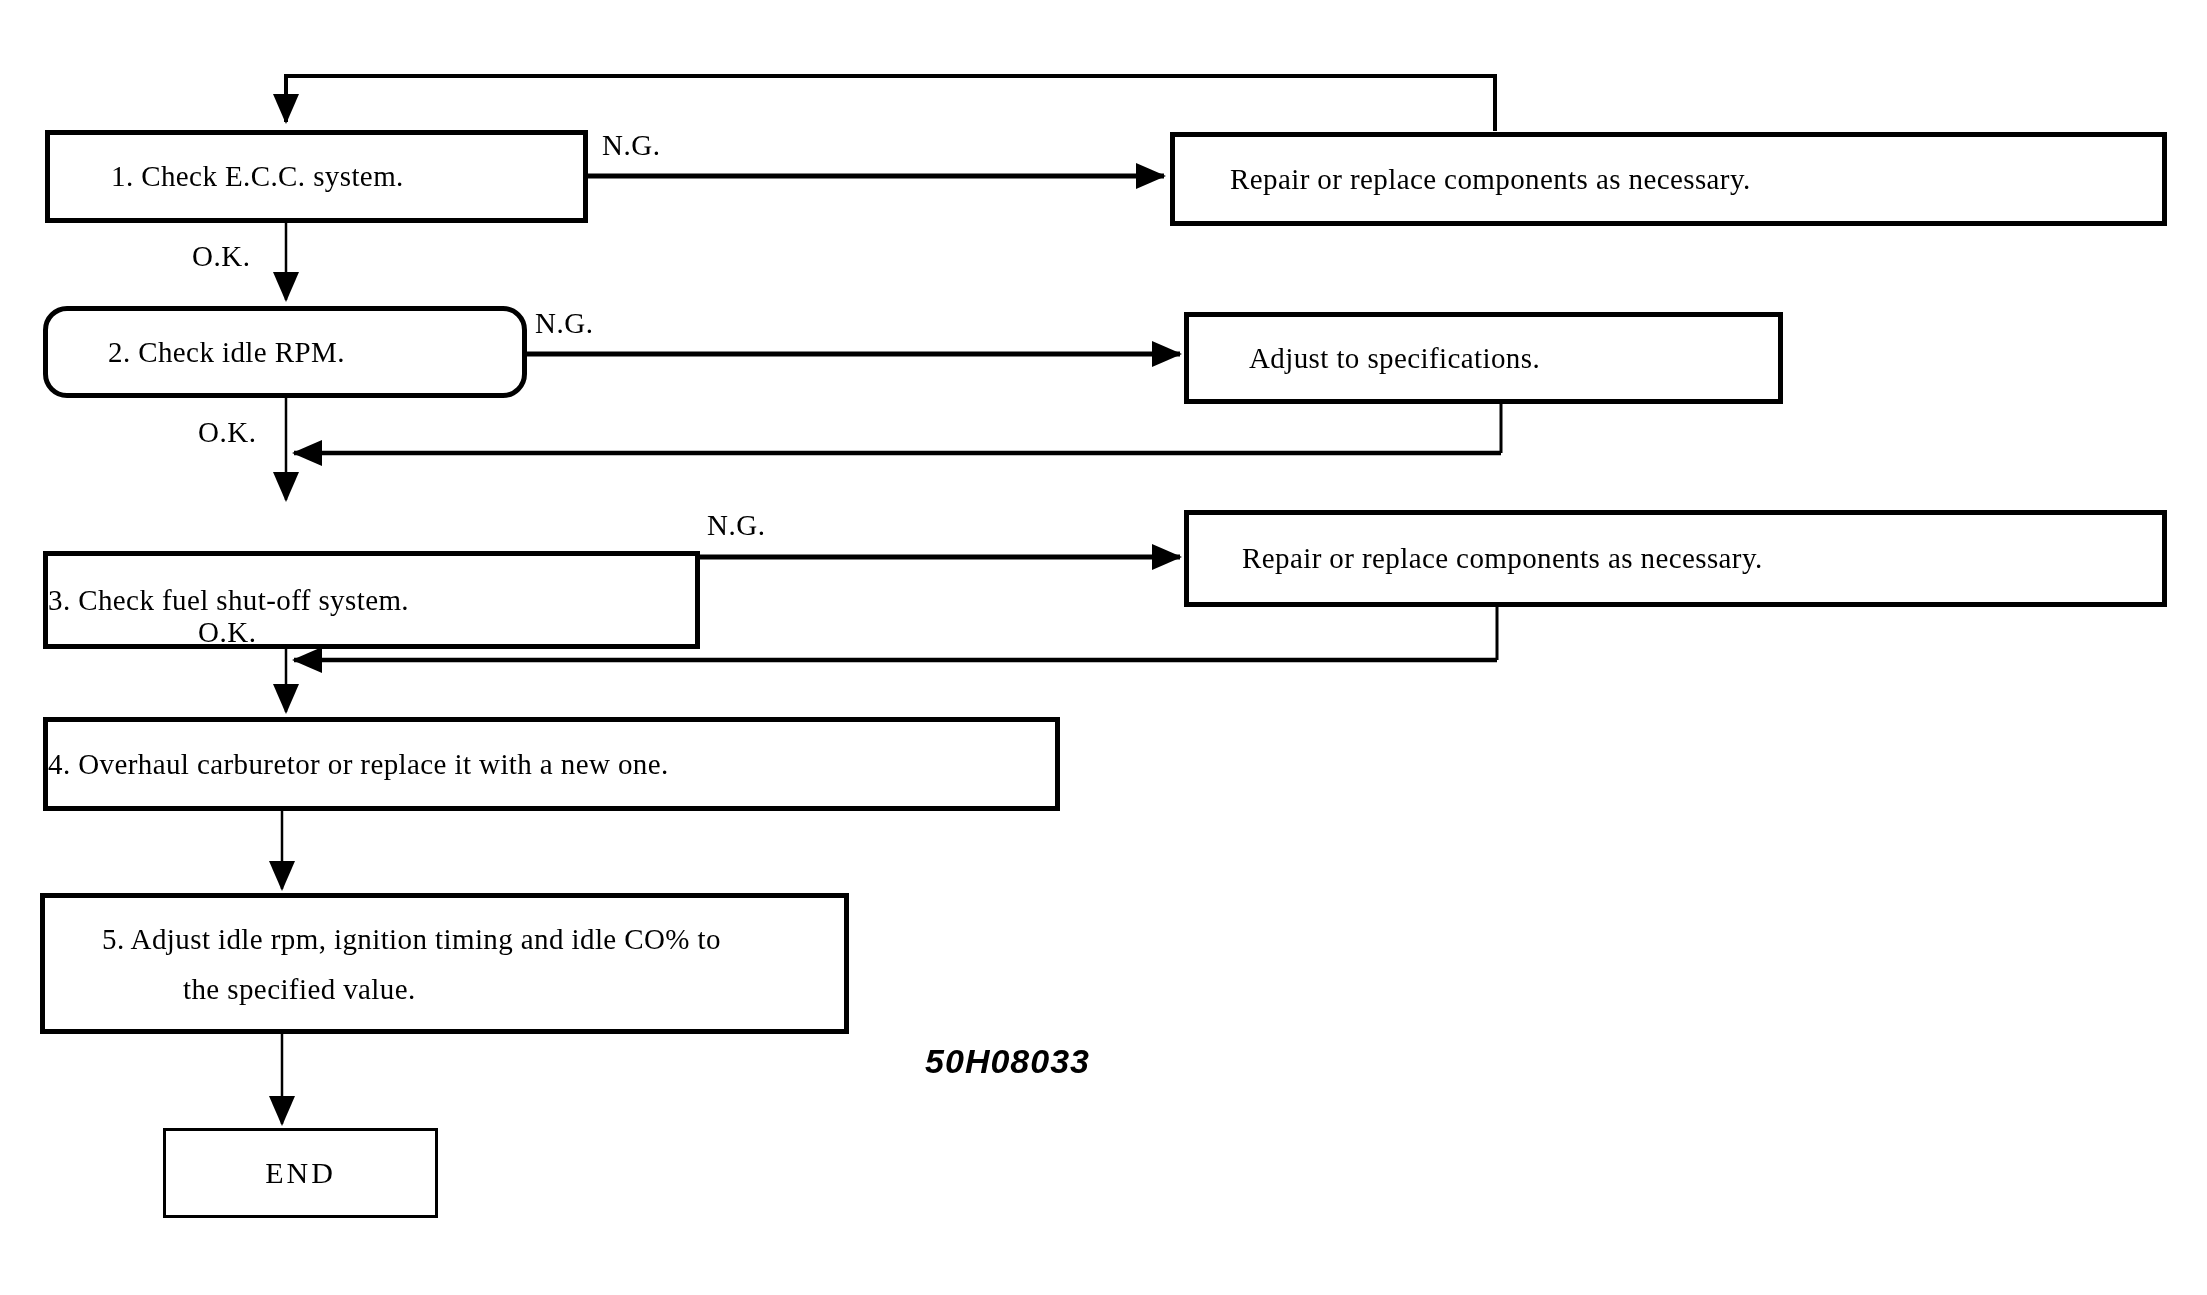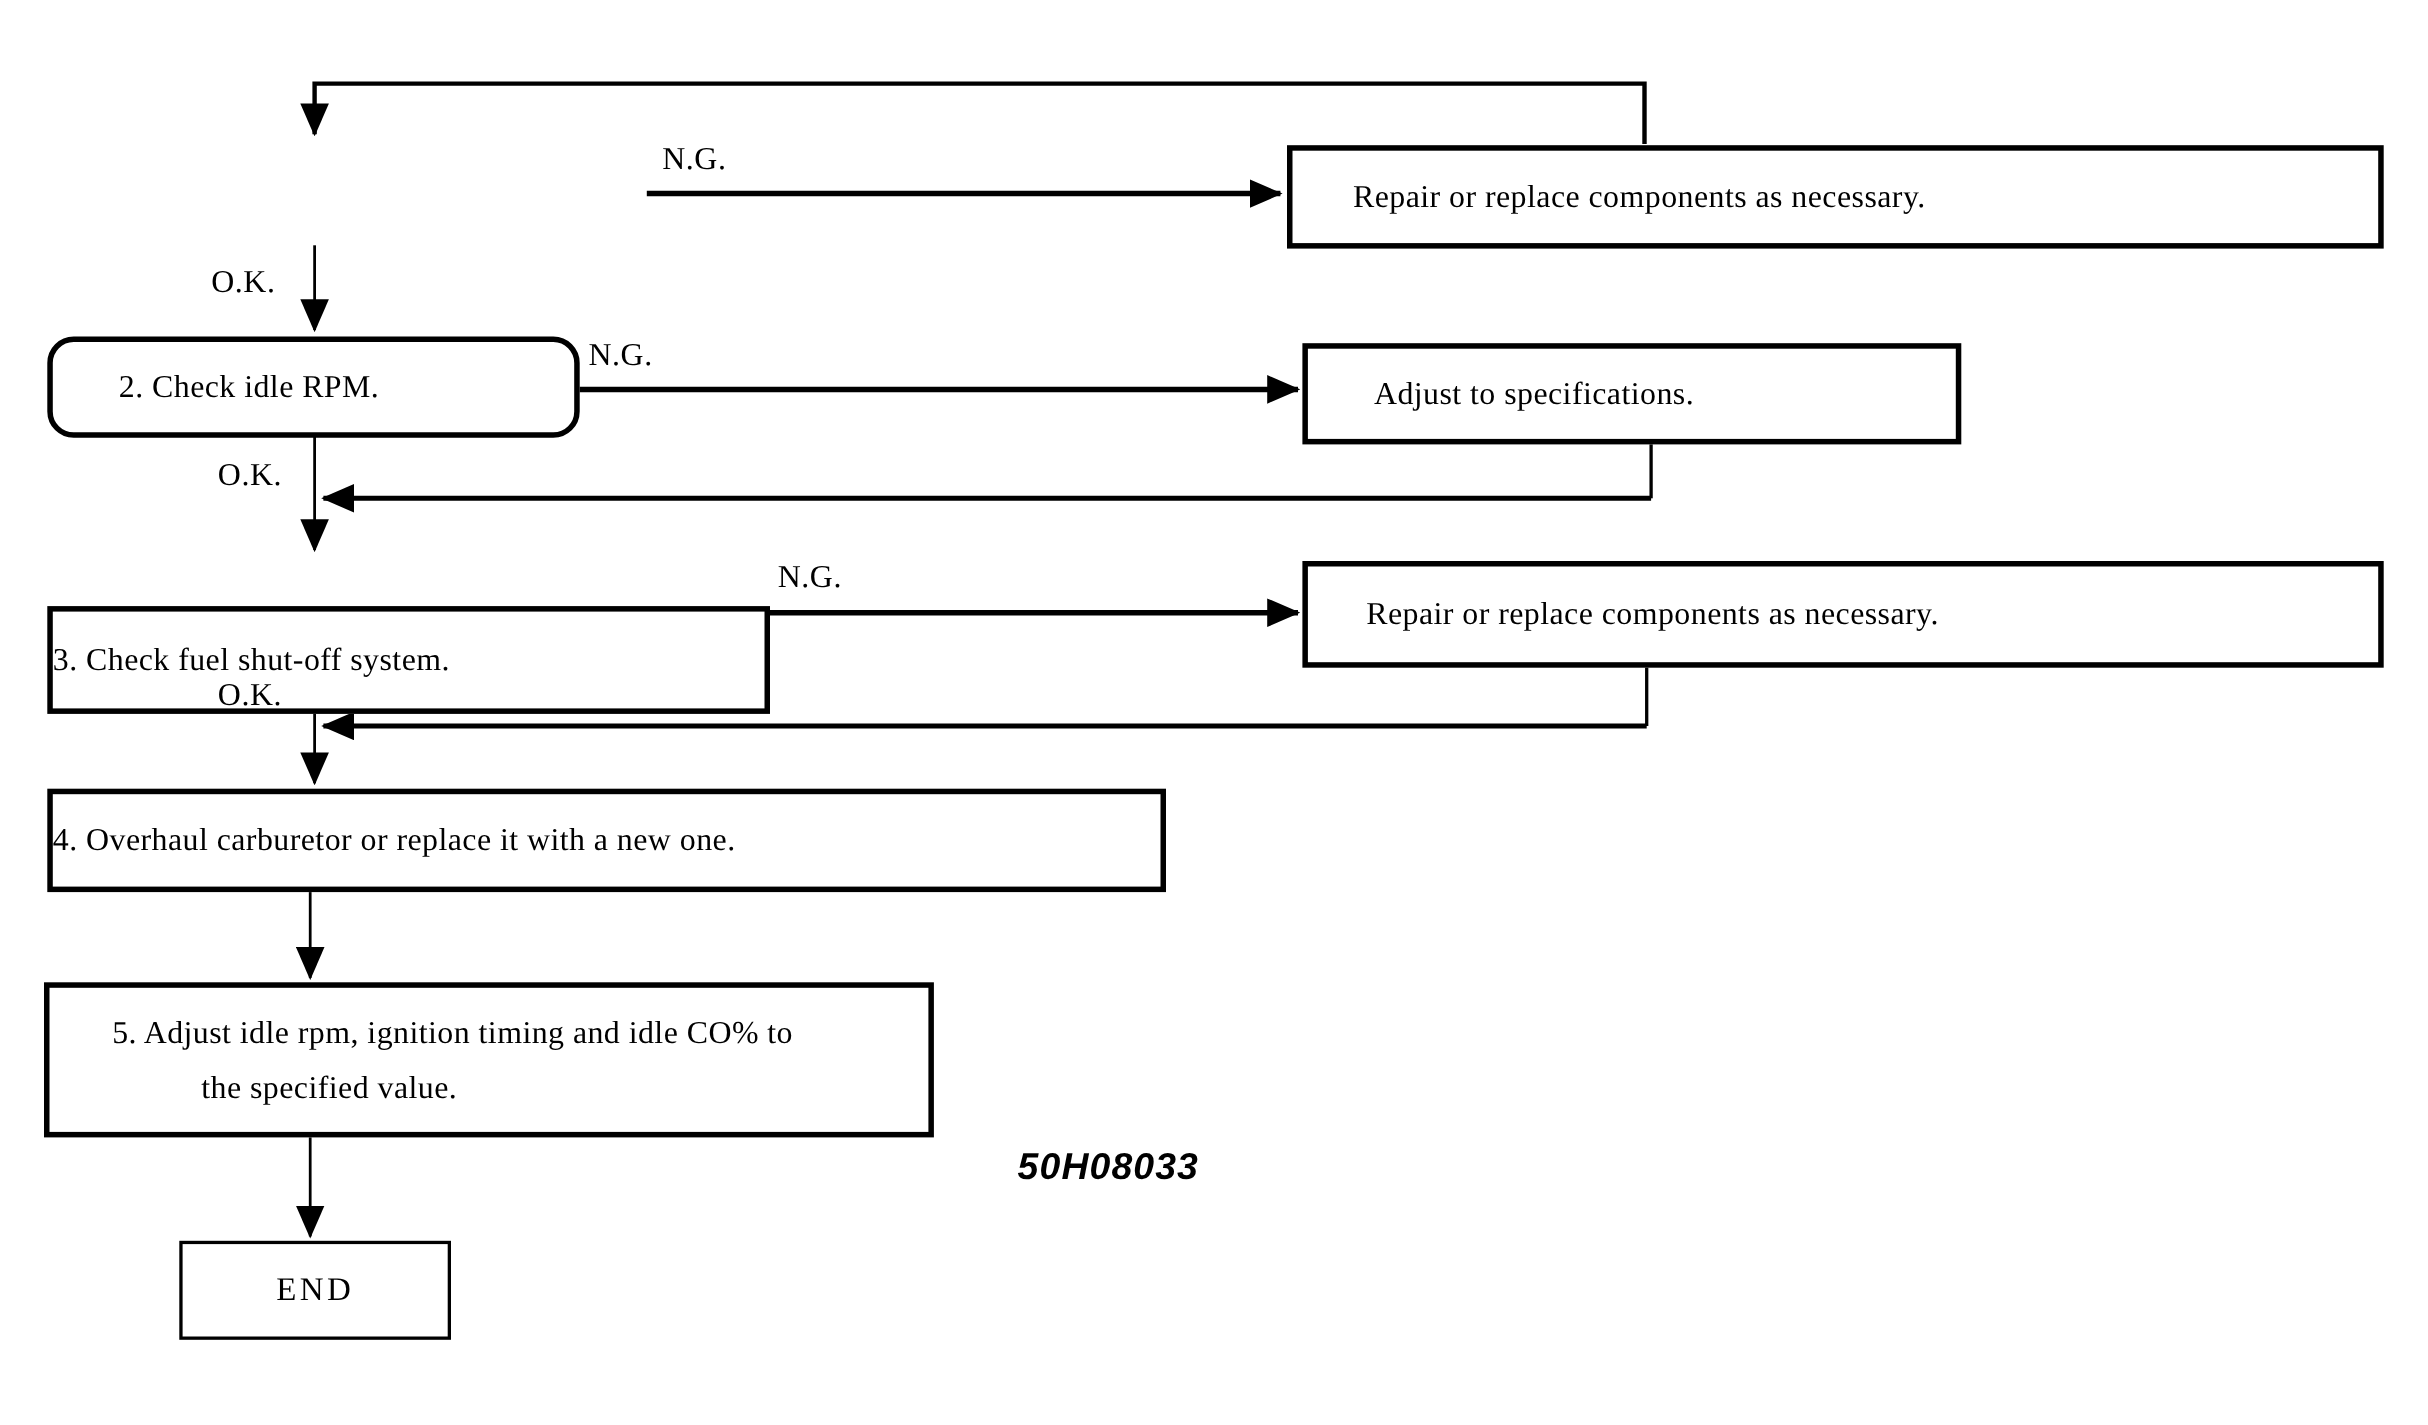--- a/index.html
+++ b/index.html
@@ -92,20 +92,23 @@
     <path d="M1497,606 L1497,660" fill="none" stroke="#000" stroke-width="3"></path>
     <path d="M1497,660 L294,660" fill="none" stroke="#000" stroke-width="4.5" marker-end="url(#arr)"></path>
 
     <path d="M286,602 L286,712" fill="none" stroke="#000" stroke-width="2.5" marker-end="url(#arr)"></path>
 
     <path d="M282,810 L282,889" fill="none" stroke="#000" stroke-width="2.5" marker-end="url(#arr)"></path>
 
     <path d="M282,1033 L282,1124" fill="none" stroke="#000" stroke-width="2.5" marker-end="url(#arr)"></path>
   </svg>
 
+  <div class="box" style="left:45px; top:130px; width:543px; height:93px; padding-left:61px;">
+    <span class="txt">1. Check E.C.C. system.</span>
+  </div>
 
   <div class="box" style="left:43px; top:306px; width:484px; height:92px; padding-left:60px;border-radius:24px;">
     <span class="txt">2. Check idle RPM.</span>
   </div>
 
   <div class="box" style="left:43px; top:505px; width:657px; height:98px; margin-top:46px;">
     <span class="txt">3. Check fuel shut-off system.</span>
   </div>
 
   <div class="box" style="left:43px; top:717px; width:1017px; height:94px; ">
@@ -122,21 +125,21 @@
   </div>
 
   <div class="box" style="left:1184px; top:312px; width:599px; height:92px; padding-left:60px;">
     <span class="txt">Adjust to specifications.</span>
   </div>
 
   <div class="box" style="left:1184px; top:510px; width:983px; height:97px; padding-left:53px;">
     <span class="txt">Repair or replace components as necessary.</span>
   </div>
 
-  <div class="box end-box" style="left:163px; top:1128px; width:247px; height:90px;">
+  <div class="box end-box" style="left:163px; top:1128px; width:275px; height:90px;">
     <span class="txt">END</span>
   </div>
 
   <div class="lbl" style="left:602px; top:129px;">N.G.</div>
   <div class="lbl" style="left:535px; top:307px;">N.G.</div>
   <div class="lbl" style="left:707px; top:509px;">N.G.</div>
 
   <div class="lbl" style="left:192px; top:240px;">O.K.</div>
   <div class="lbl" style="left:198px; top:416px;">O.K.</div>
   <div class="lbl" style="left:198px; top:616px;">O.K.</div>

